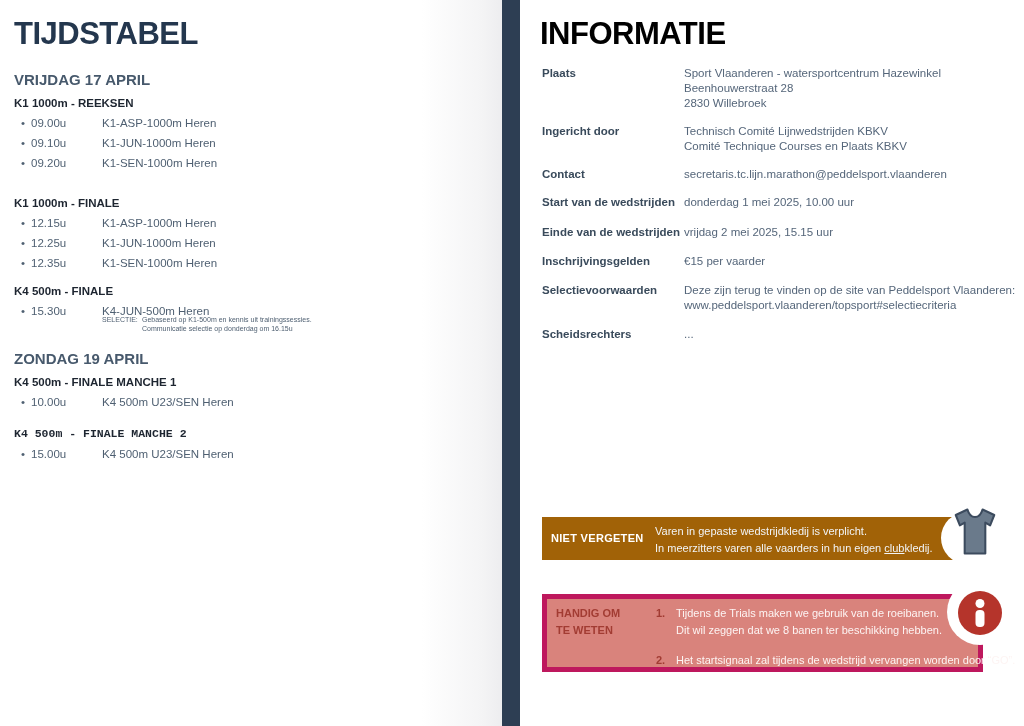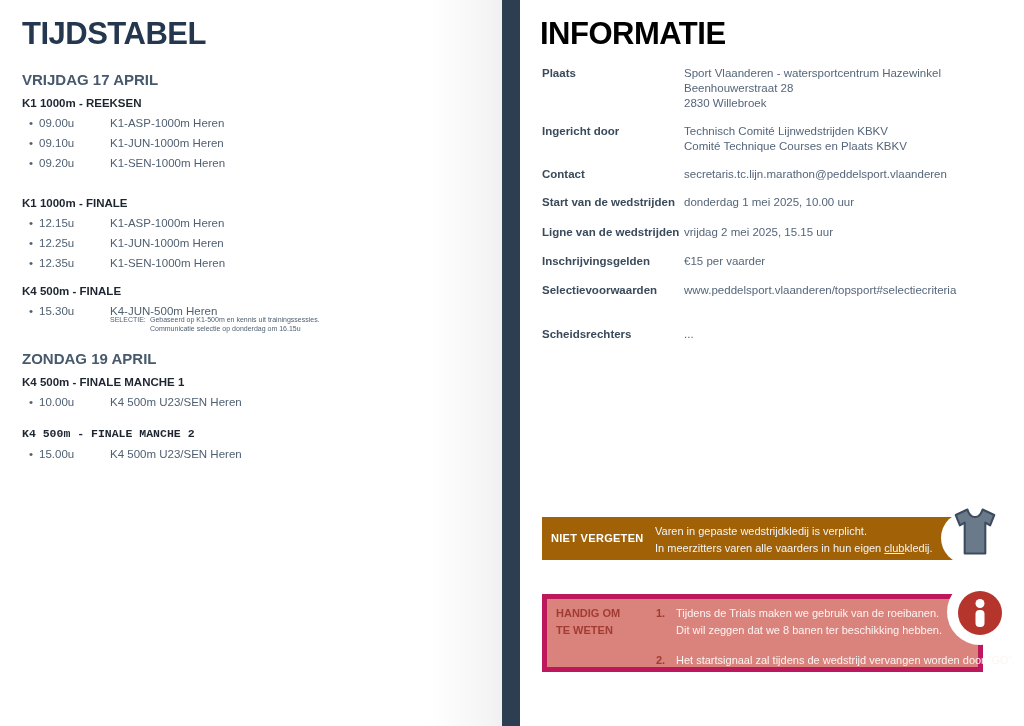--- a/index.html
+++ b/index.html
@@ -1,20 +1,20 @@
 <!DOCTYPE html>
 <html><head>
 <meta charset="utf-8">
 <style>
   * { margin:0; padding:0; box-sizing:border-box; }
   body { font-family: "Liberation Sans", sans-serif; background:#fff; }
   .canvas { position:relative; width:1024px; height:726px; background:#ffffff; overflow:hidden; }
 
   
-  .page-left { position:absolute; left:8px; top:0; width:502px; height:726px;
+  .page-left { position:absolute; left:0; top:0; width:502px; height:726px;
     background: linear-gradient(90deg, #ffffff 0%, #ffffff 84%, #f4f4f5 96%, #ededef 100%); }
   .page-divider { position:absolute; left:502px; top:0; width:18px; height:726px; background:#2d3e53; }
   .page-right { position:absolute; left:520px; top:0; width:504px; height:726px; background:#ffffff; }
 
   .left-content { position:absolute; left:14px; top:0; right:10px; }
 
   h1.doc-title { position:absolute; left:0; top:17px; font-size:31px; line-height:34px;
     font-weight:bold; letter-spacing:-0.5px; color:#24374e; }
   h1.doc-title-right { position:absolute; left:20px; top:17px; font-size:31px; line-height:34px;
     font-weight:bold; letter-spacing:-0.5px; color:#000000; }
@@ -175,36 +175,37 @@
     </div>
 
     <div class="info-row" style="top:195px;">
       <div class="info-label">Start van de wedstrijden</div>
       <div class="info-value">
         <div>donderdag 1 mei 2025, 10.00 uur</div>
       </div>
     </div>
 
     <div class="info-row" style="top:225px;">
-      <div class="info-label">Ligne van de wedstrijden</div>
+      <div class="info-label">Einde van de wedstrijden</div>
       <div class="info-value">
         <div>vrijdag 2 mei 2025, 15.15 uur</div>
       </div>
     </div>
 
     <div class="info-row" style="top:254px;">
       <div class="info-label">Inschrijvingsgelden</div>
       <div class="info-value">
         <div>€15 per vaarder</div>
       </div>
     </div>
 
     <div class="info-row" style="top:283px;">
       <div class="info-label">Selectievoorwaarden</div>
       <div class="info-value">
+        <div>Deze zijn terug te vinden op de site van Peddelsport Vlaanderen:</div>
         <div>www.peddelsport.vlaanderen/topsport#selectiecriteria</div>
       </div>
     </div>
 
     <div class="info-row" style="top:327px;">
       <div class="info-label">Scheidsrechters</div>
       <div class="info-value">
         <div>...</div>
       </div>
     </div>

